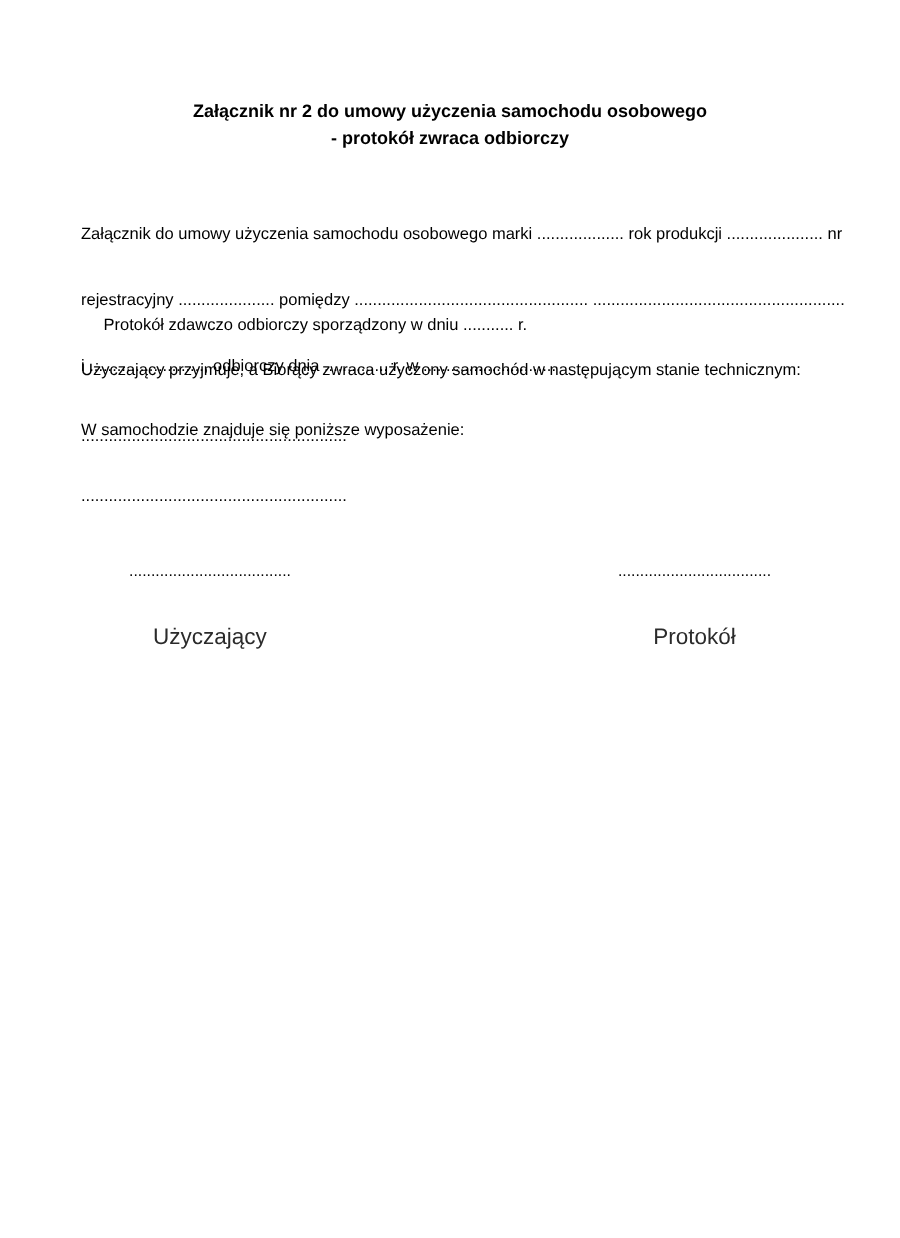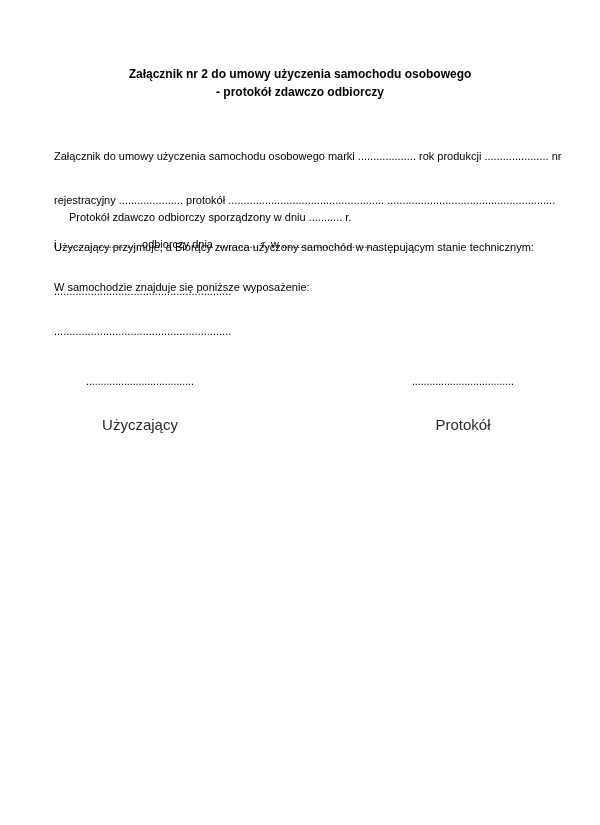--- a/index.html
+++ b/index.html
@@ -52,26 +52,26 @@
     color: #2b2b2b;
   }
 </style>
 </head>
 <body>
 
 <div class="page">
 
   <div class="doc-title">
     <div>Załącznik nr 2 do umowy użyczenia samochodu osobowego</div>
-    <div>- protokół zdawczo odbiorczy</div>
+    <div>- protokół zwraca odbiorczy</div>
   </div>
 
   <div class="para para-intro">
     <div>Załącznik do umowy użyczenia samochodu osobowego marki ................... rok produkcji ..................... nr</div>
-    <div>rejestracyjny ..................... protokół ................................................... .......................................................</div>
+    <div>rejestracyjny ..................... pomiędzy ................................................... .......................................................</div>
     <div>i ........................., odbiorczy dnia .............. r. w .............................</div>
   </div>
 
   <div class="para para-protocol">
     <div>Protokół zdawczo odbiorczy sporządzony w dniu ........... r.</div>
   </div>
 
   <div class="para para-technical">
     <div>Użyczający przyjmuje, a Biorący zwraca użyczony samochód w następującym stanie technicznym:</div>
     <div>..........................................................</div>

